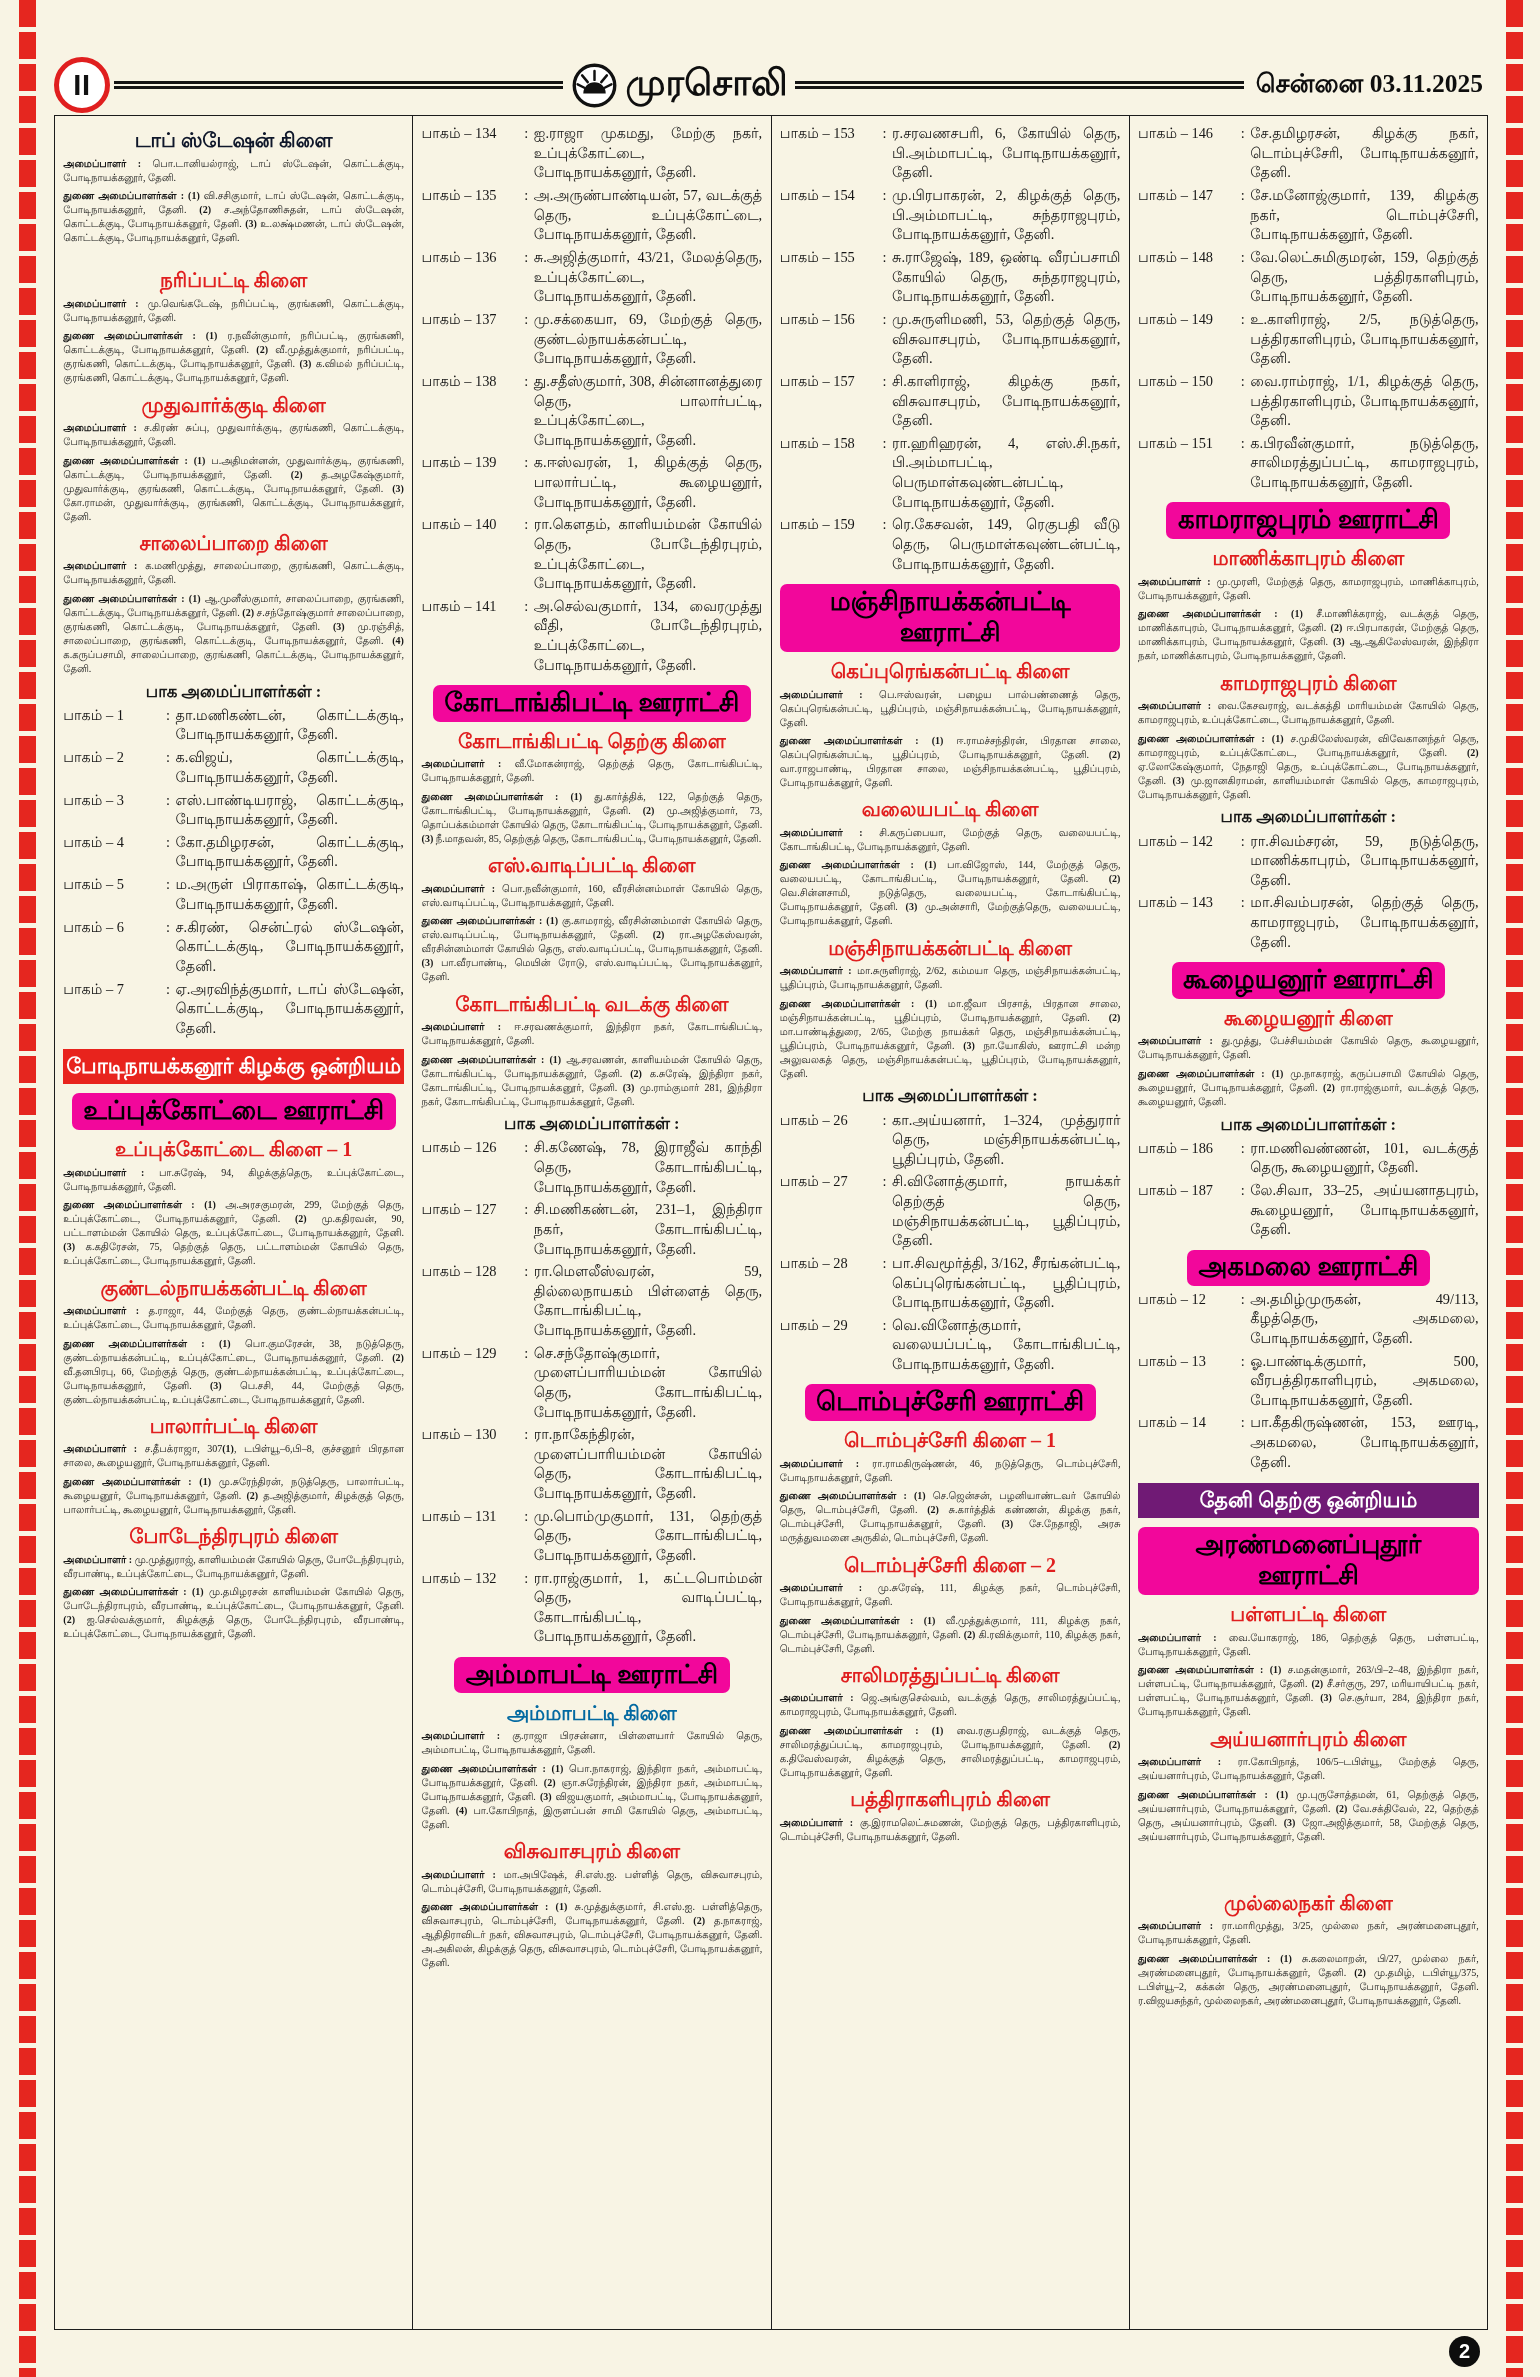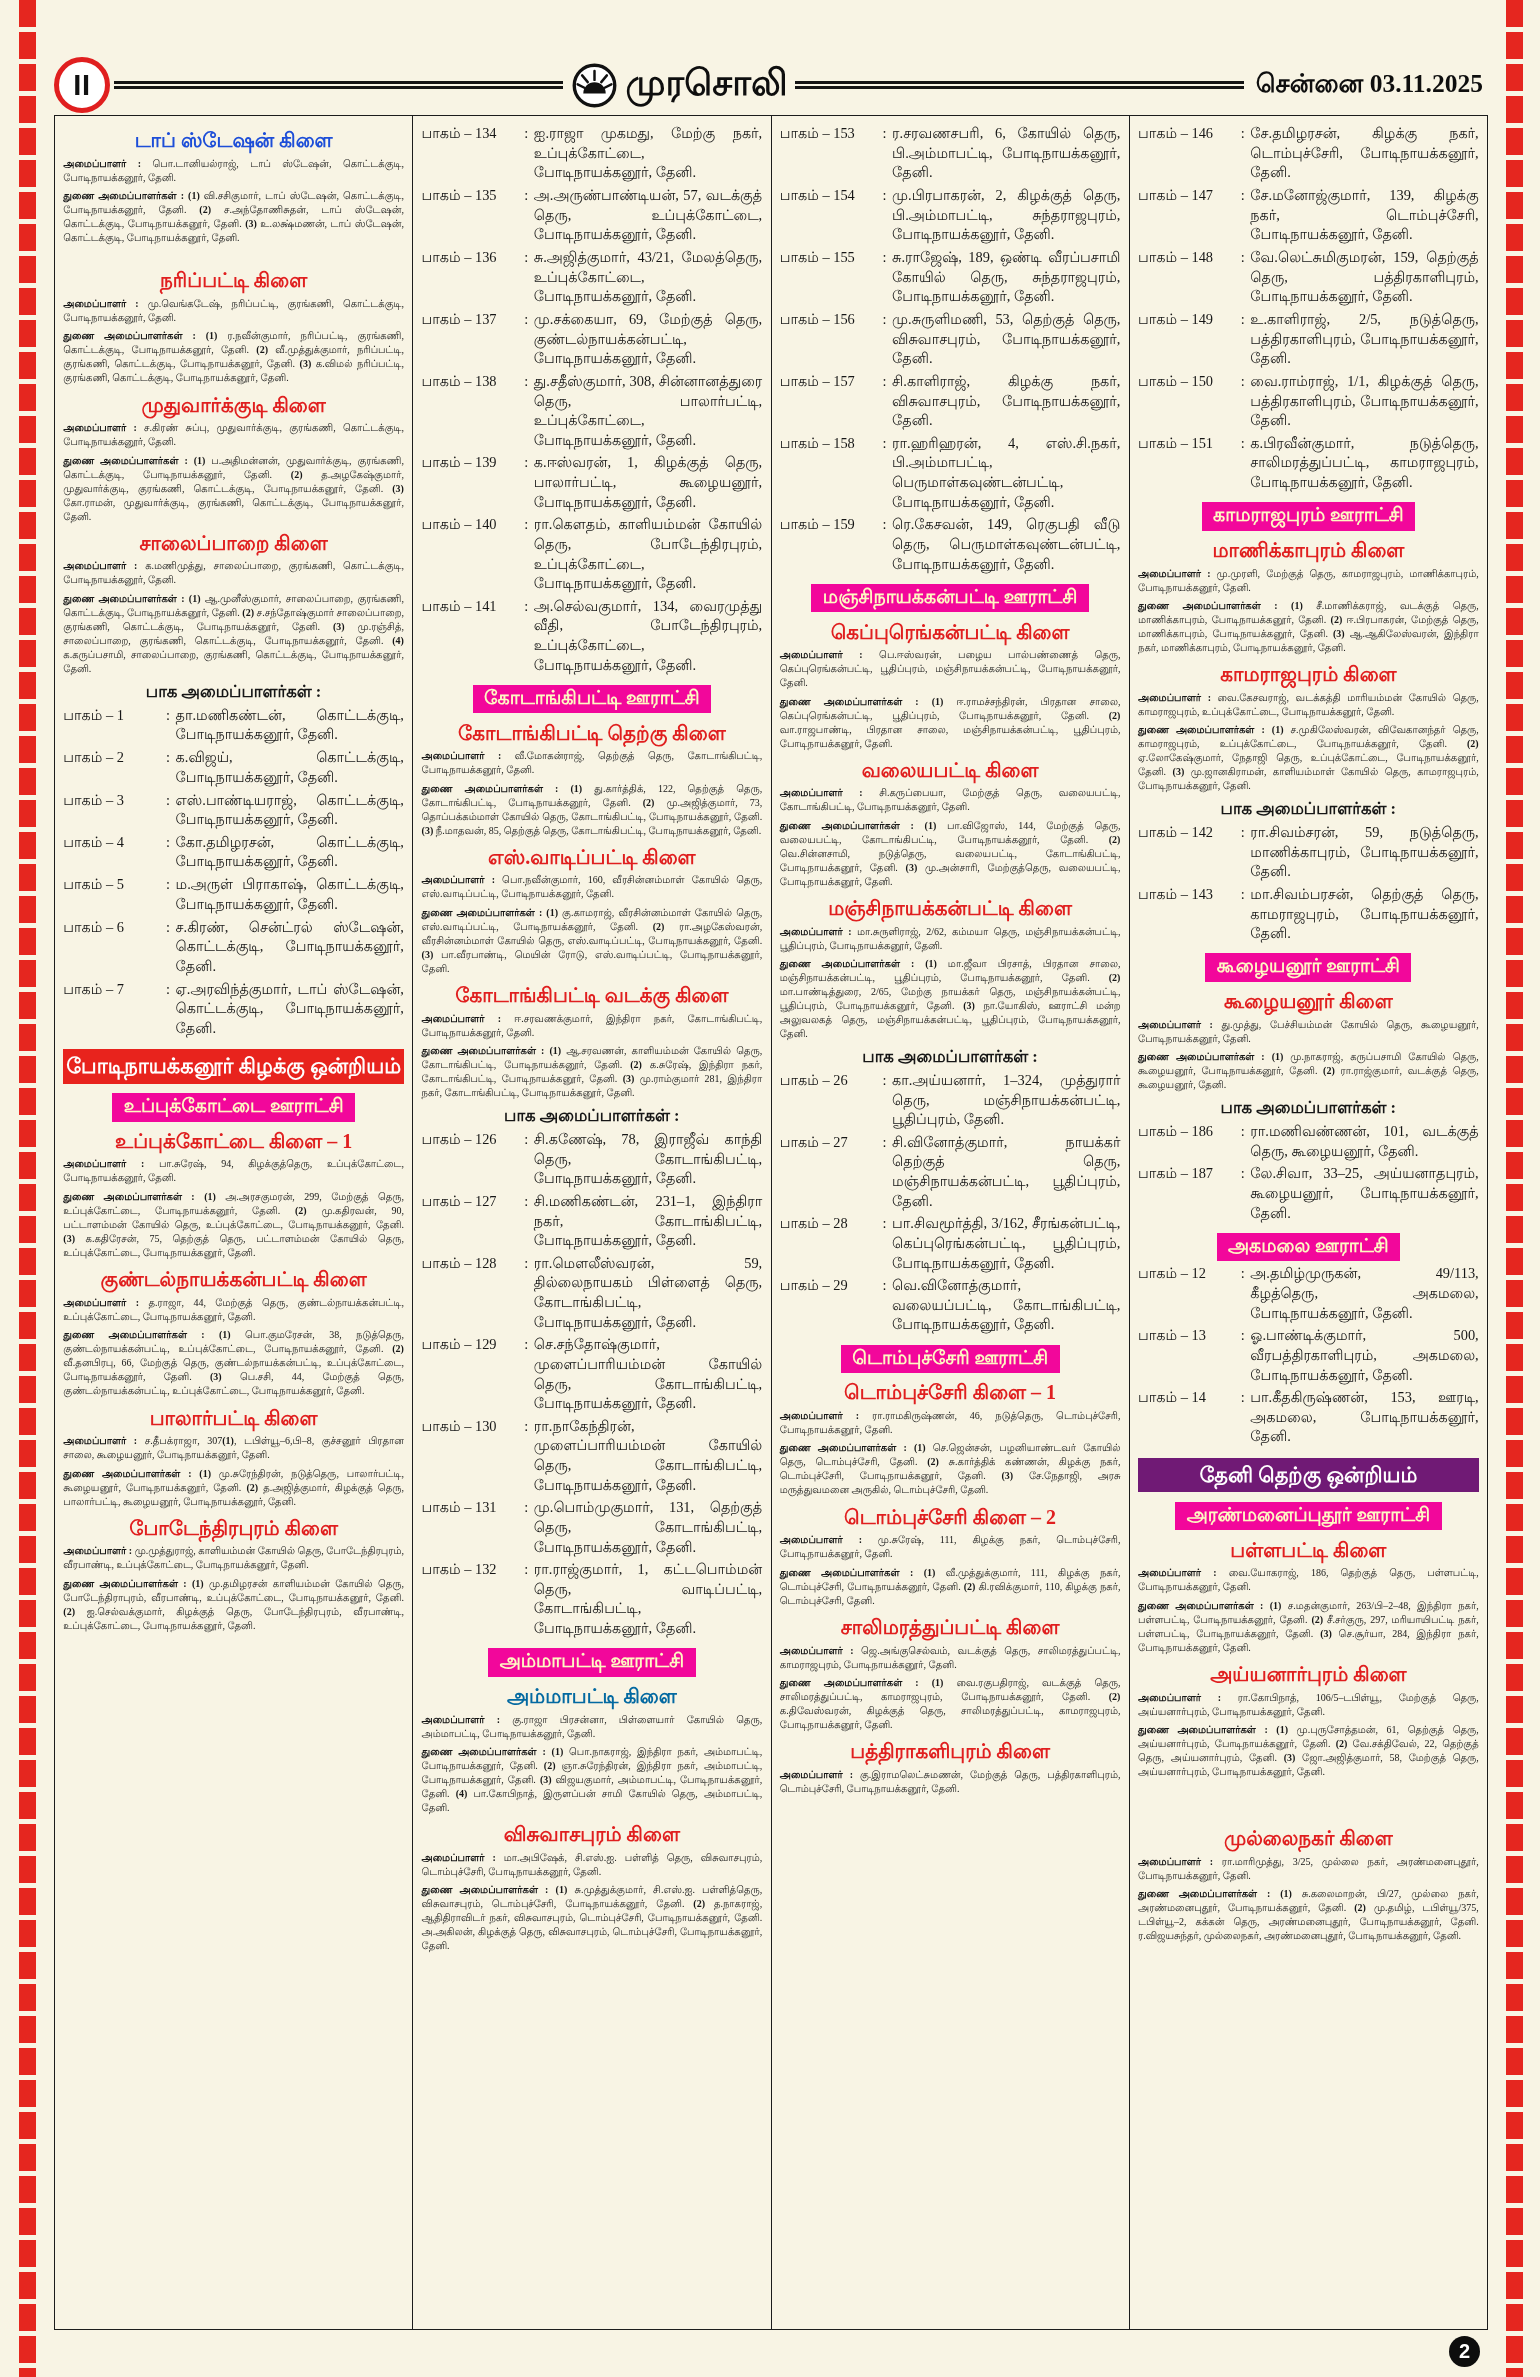--- a/index.html
+++ b/index.html
@@ -22,21 +22,21 @@
   .mh-logo{flex:0 0 auto;width:45px;height:45px;margin:0 5.1px;}
   .mh-title{flex:0 0 auto;font-size:36px;font-weight:bold;color:#0e0e0e;margin:0 3.8px;white-space:nowrap;}
   .mh-edition{flex:0 0 auto;font-size:25.5px;font-weight:bold;color:#0e0e0e;margin-left:7.7px;white-space:nowrap;}
   
   .frame{position:absolute;left:54px;top:115px;width:1434px;height:2215px;
          border:1.9px solid #1c1c1c;box-sizing:border-box;display:flex;background:#f8f4e4;}
   .col{flex:1 1 0;padding:5.1px 8.3px 9px;border-right:1.3px solid #1c1c1c;overflow:hidden;min-width:0;}
   .col:last-child{border-right:none;}
   .branch{color:#e01f1f;text-align:center;font-size:20px;font-weight:bold;margin:8.3px 0 4.5px;line-height:1.15;}
   .pan-wrap{text-align:center;margin:9.6px 0 3.2px;}
-  .pan{background:#f2079b;color:#fef9c3;font-weight:bold;font-size:19px;padding:1.9px 11.5px 3.8px;display:inline-block;line-height:1.2;}
+  .pan{background:#f2079b;color:#000000;font-weight:bold;font-size:26px;padding:1.9px 11.5px 3.8px;display:inline-block;line-height:1.2;border-radius:7px;}
   .union{background:#e8231d;color:#ffffff;font-weight:bold;font-size:21px;text-align:center;
          padding:4.5px 2.6px 5.7px;margin:11px 0 3.8px;line-height:1.15;}
   .subhead{font-weight:bold;text-align:center;font-size:16.6px;margin:5.7px 0 3.2px;}
   .para{font-size:10px;line-height:1.4;text-align:justify;margin:4.5px 0;}
   .part{display:flex;font-size:14.4px;line-height:1.36;margin:3.2px 0;text-align:justify;}
   .pnum{flex:0 0 97px;white-space:nowrap;}
   .pcolon{flex:0 0 15.3px;text-align:center;}
   .ptext{flex:1 1 auto;min-width:0;}
   .page-num{position:absolute;right:61px;bottom:10.2px;width:31px;height:31px;background:#0d0d0d;
             color:#fff;border-radius:50%;display:flex;align-items:center;justify-content:center;
@@ -67,21 +67,21 @@
         </g>
       </svg>
     </div>
     <div class="mh-title">முரசொலி</div>
     <div class="mh-rule"></div>
     <div class="mh-edition">சென்னை 03.11.2025</div>
   </div>
 
   <div class="frame" id="columns">
       <div class="col">
-        <h3 class="branch" style="color: #1d4ed8; text-align: center;">டாப் ஸ்டேஷன் கிளை</h3>
+        <h3 class="branch" style="color: #0f172a; text-align: center;">டாப் ஸ்டேஷன் கிளை</h3>
         <p class="para"><b class="lbl">அமைப்பாளர் : </b>பொ.டானியல்ராஜ், டாப் ஸ்டேஷன், கொட்டக்குடி, போடிநாயக்கனூர், தேனி.</p>
         <p class="para"><b class="lbl">துணை அமைப்பாளர்கள் : </b><b>(1)</b> வி.சசிகுமார், டாப் ஸ்டேஷன், கொட்டக்குடி, போடிநாயக்கனூர், தேனி. <b>(2)</b> ச.அந்தோணிசுதன், டாப் ஸ்டேஷன், கொட்டக்குடி, போடிநாயக்கனூர், தேனி. <b>(3)</b> உ.லக்ஷ்மணன், டாப் ஸ்டேஷன், கொட்டக்குடி, போடிநாயக்கனூர், தேனி.</p>
         <h3 class="branch" style="color: rgb(224, 31, 31); margin-top: 24px;">நரிப்பட்டி கிளை</h3>
         <p class="para"><b class="lbl">அமைப்பாளர் : </b>மு.வெங்கடேஷ், நரிப்பட்டி, குரங்கணி, கொட்டக்குடி, போடிநாயக்கனூர், தேனி.</p>
         <p class="para"><b class="lbl">துணை அமைப்பாளர்கள் : </b><b>(1)</b> ர.நவீன்குமார், நரிப்பட்டி, குரங்கணி, கொட்டக்குடி, போடிநாயக்கனூர், தேனி. <b>(2)</b> வீ.முத்துக்குமார், நரிப்பட்டி, குரங்கணி, கொட்டக்குடி, போடிநாயக்கனூர், தேனி. <b>(3)</b> க.விமல் நரிப்பட்டி, குரங்கணி, கொட்டக்குடி, போடிநாயக்கனூர், தேனி.</p>
         <h3 class="branch" style="color: rgb(224, 31, 31);">முதுவார்க்குடி கிளை</h3>
         <p class="para"><b class="lbl">அமைப்பாளர் : </b>ச.கிரண் சுப்பு, முதுவார்க்குடி, குரங்கணி, கொட்டக்குடி, போடிநாயக்கனூர், தேனி.</p>
         <p class="para"><b class="lbl">துணை அமைப்பாளர்கள் : </b><b>(1)</b> ப.அதிமன்னன், முதுவார்க்குடி, குரங்கணி, கொட்டக்குடி, போடிநாயக்கனூர், தேனி. <b>(2)</b> த.அழகேஷ்குமார், முதுவார்க்குடி, குரங்கணி, கொட்டக்குடி, போடிநாயக்கனூர், தேனி. <b>(3)</b> கோ.ராமன், முதுவார்க்குடி, குரங்கணி, கொட்டக்குடி, போடிநாயக்கனூர், தேனி.</p>
         <h3 class="branch" style="color: rgb(224, 31, 31);">சாலைப்பாறை கிளை</h3>
         <p class="para"><b class="lbl">அமைப்பாளர் : </b>க.மணிமுத்து, சாலைப்பாறை, குரங்கணி, கொட்டக்குடி, போடிநாயக்கனூர், தேனி.</p>

